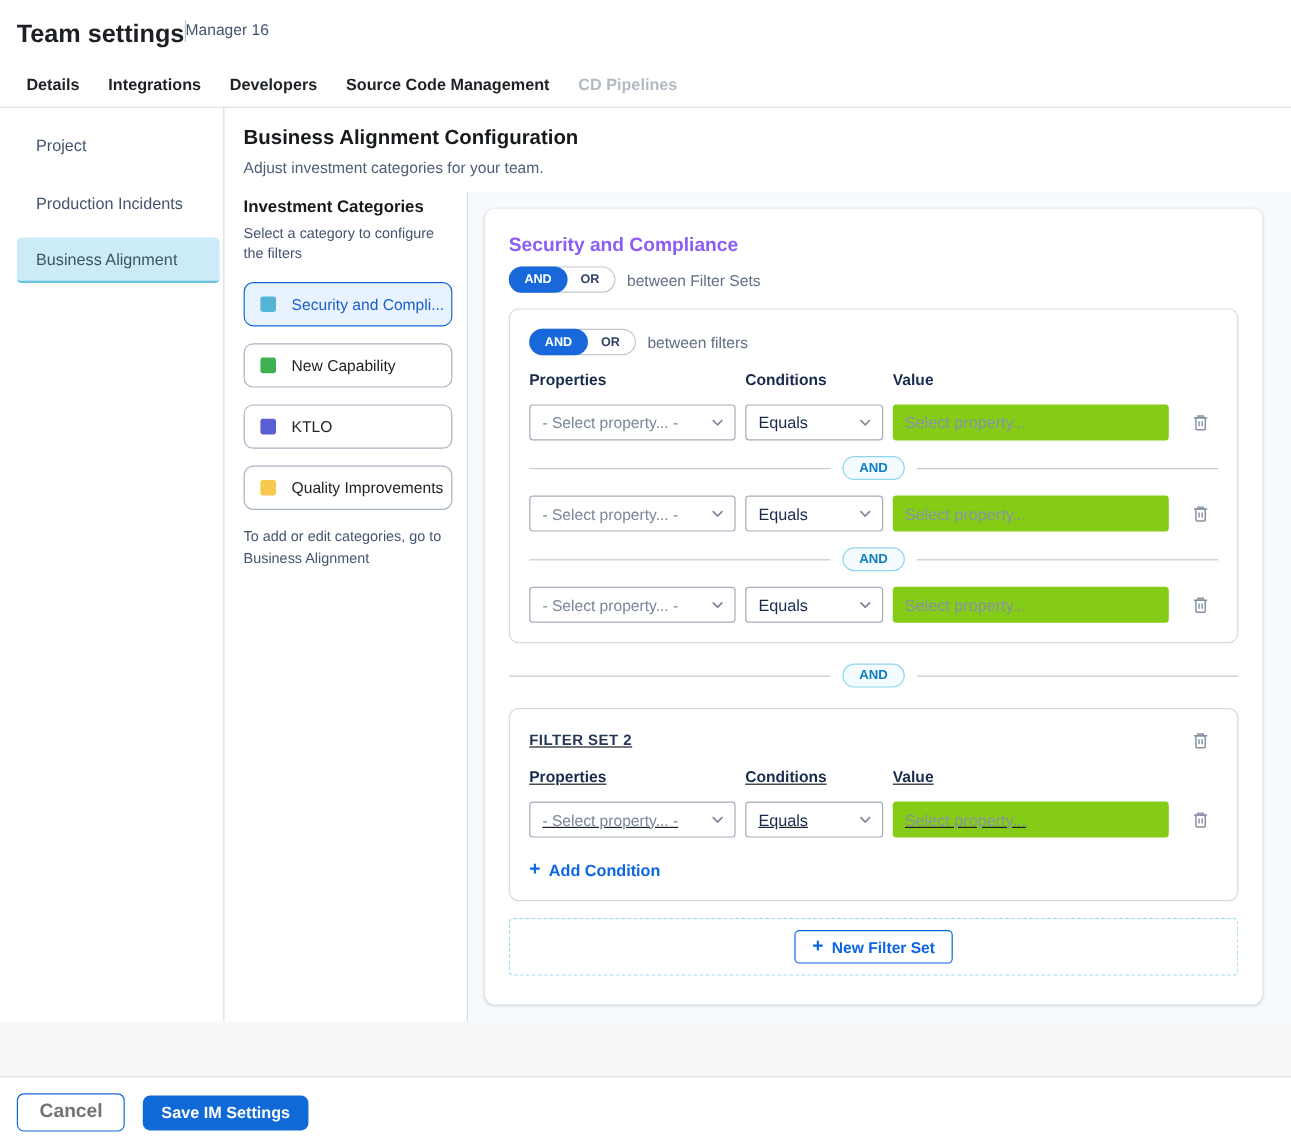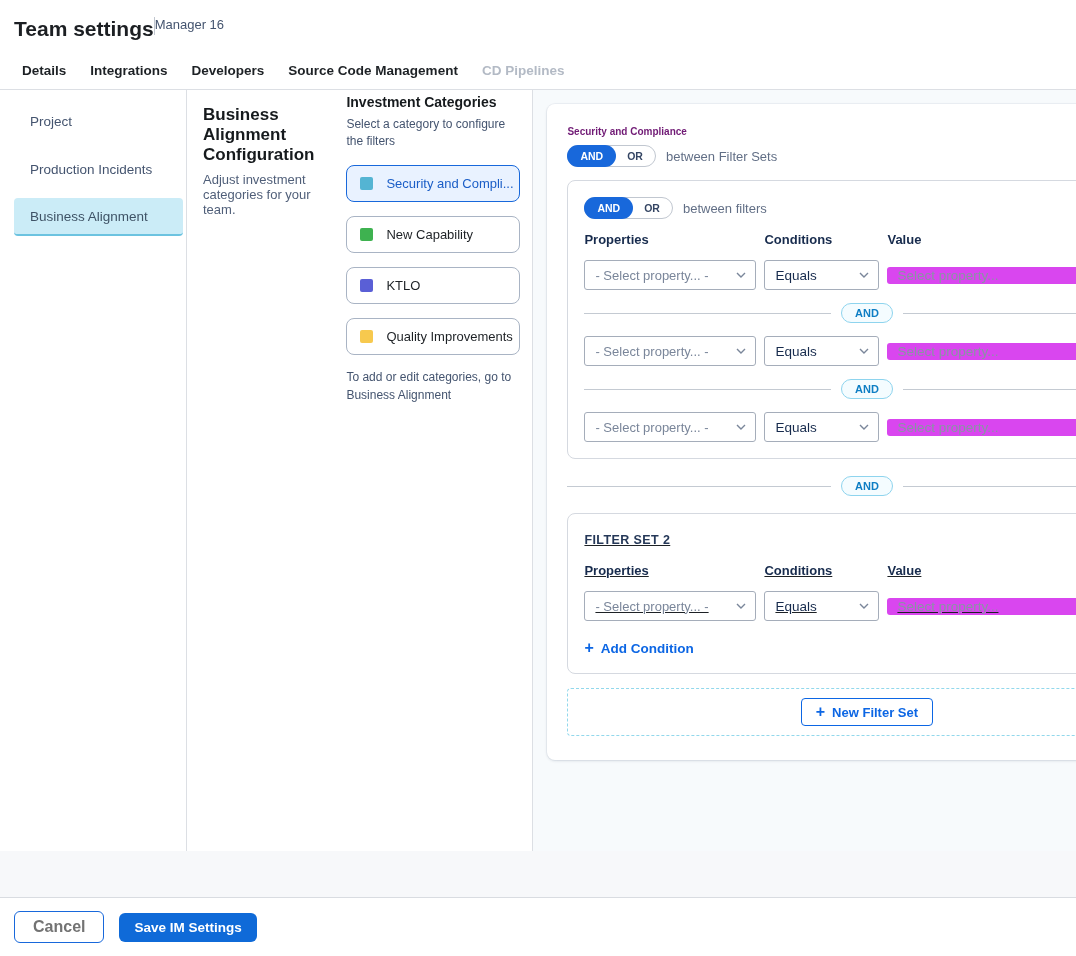--- a/index.html
+++ b/index.html
@@ -23,56 +23,56 @@
   .warn-badge { width:14px; height:14px; border-radius:50%; background:#f0712c; color:#fff;
     font-size:10px; font-weight:700; display:flex; align-items:center; justify-content:center; line-height:1; }
 
   
   .content-row { display:flex; height:761px; }
   .leftnav { width:187px; border-right:1px solid #dcdfe4; padding-top:12px; flex-shrink:0; }
   .nav-item { height:38px; display:flex; align-items:center; padding-left:16px;
     margin:0 3px 10px 14px; font-size:13.5px; color:#44546f; cursor:pointer; border-radius:4px; }
   .nav-item.active { background:#cbecf7; border-bottom:2px solid #6cc3e0; color:#3f5366; }
 
-  .main-col { flex:1; display:flex; flex-direction:row; min-width:0; }
+  .main-col { flex:1; display:flex; flex-direction:column; min-width:0; }
   .main-head { padding:15px 16px 13px; }
   .main-title { font-size:17px; font-weight:700; color:#161a1d; }
   .main-sub { font-size:13px; color:#505f79; margin-top:7px; }
 
   .cols { display:flex; flex:1; min-height:0; }
   .cat-col { width:203px; flex-shrink:0; padding:4px 12px 0 16px; border-right:1px solid #dcdfe4; }
   .cat-title { font-size:14px; font-weight:700; color:#161a1d; margin-bottom:6px; }
   .cat-desc { font-size:12px; color:#44546f; line-height:1.45; }
   .cat-btn { width:100%; height:37px; display:flex; align-items:center; gap:13px; padding:0 13px;
     background:#fff; border:1px solid #a9b4c4; border-radius:8px; margin-top:14px;
     font-size:13px; color:#1d2125; cursor:pointer; text-align:left; overflow:hidden; white-space:nowrap; }
   .cat-btn.selected { border-color:#1868db; background:#e9f2ff; color:#1b5ec7; }
   .swatch { width:13px; height:13px; border-radius:2px; flex-shrink:0; }
   .cat-note { font-size:12px; color:#44546f; line-height:1.5; margin-top:13px; }
 
   .panel-col { flex:1; background:#f7fafc; padding:14px 24px 0 14px; min-width:0; }
   .panel { background:#fff; border-radius:8px; padding:22px 20px 24px;
     box-shadow:0 0 0 1px rgba(9,30,66,.04), 0 1px 3px rgba(9,30,66,.12); }
-  .panel-title { font-size:10px; font-weight:700; color:#701a75; }
+  .panel-title { font-size:16px; font-weight:700; color:#8b5cf6; }
   .toggle-row { display:flex; align-items:center; gap:10px; margin-top:8px; }
   .toggle { display:inline-flex; align-items:center; border:1px solid #c1c7d0; border-radius:999px;
     background:#fff; cursor:pointer; }
   .seg { font-size:10.5px; font-weight:700; padding:4px 12px; border-radius:999px; color:#344563; }
   .seg.on { background:#1868db; color:#fff; margin:-1px; padding:5px 13px; }
   .caption { font-size:13px; color:#626f86; }
 
   .fs-card { border:1px solid #d5d9e0; border-radius:8px; padding:16px; margin-top:13px; background:#fff; }
   .grid { display:grid; grid-template-columns:172px 115px 230px 1fr; gap:0 8px; align-items:center; }
   .grid-head { margin-top:13px; font-size:13px; font-weight:700; color:#172b4d; }
   .frow { margin-top:13px; }
   .select { height:30px; border:1px solid #a5adba; border-radius:3px; background:#fff; display:flex;
     align-items:center; justify-content:space-between; padding:0 9px 0 10px; font-size:13px;
     color:#7a869a; cursor:pointer; }
   .select.filled { color:#172b4d; font-size:13.5px; }
-  .value-input { height:17px; background:#d946ef; border:none; border-radius:3px; padding:0 10px;
+  .value-input { height:30px; background:#84cc16; border:none; border-radius:3px; padding:0 10px;
     font-size:13.5px; color:#172b4d; font-family:"Liberation Sans",sans-serif; width:100%; }
   .value-input::placeholder { color:#8993a4; }
   .trash-btn { background:none; border:none; cursor:pointer; justify-self:end; margin-right:5px;
     padding:2px; display:flex; }
   .divline { flex:1; height:1px; background:#c4cad2; }
   .row-div { display:flex; align-items:center; margin-top:13px; }
   .and-pill { border:1px solid #8ed4ee; background:#f4fcff; color:#0e7ec4; font-size:11px;
     font-weight:700; padding:3px 13px; border-radius:999px; margin:0 10px; }
   .sets-div { display:flex; align-items:center; margin:17px 0; }
 

